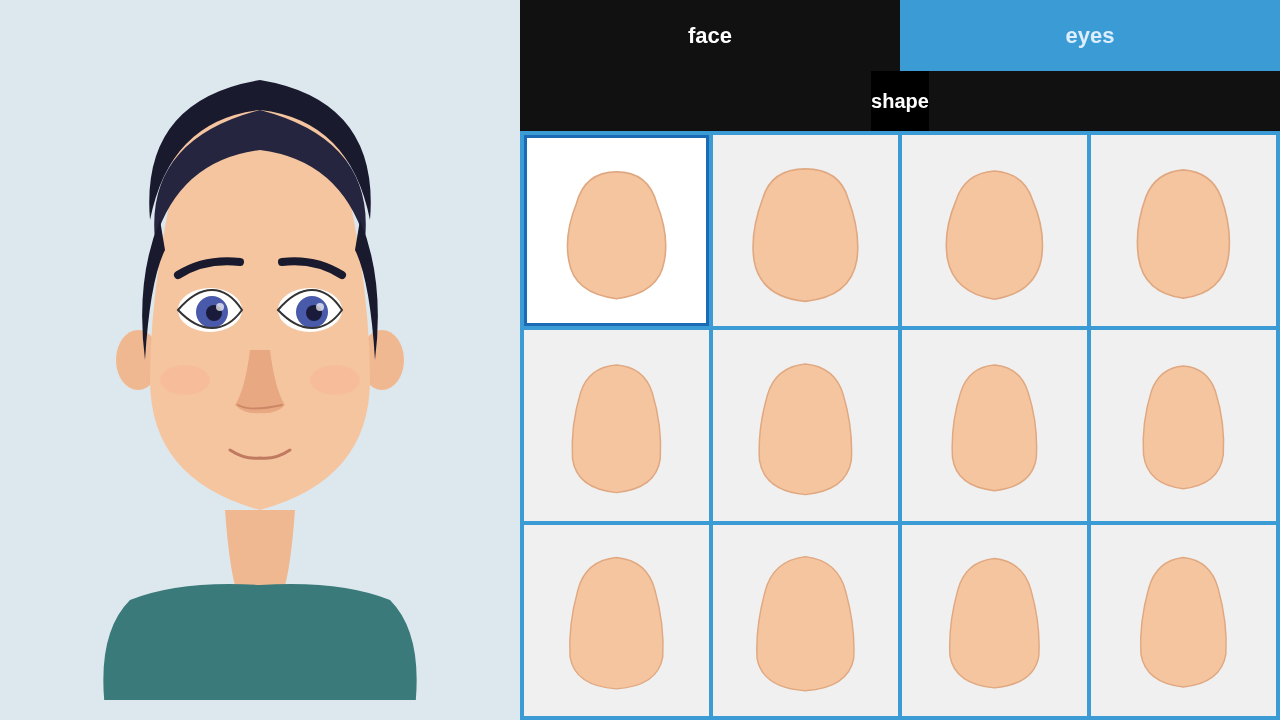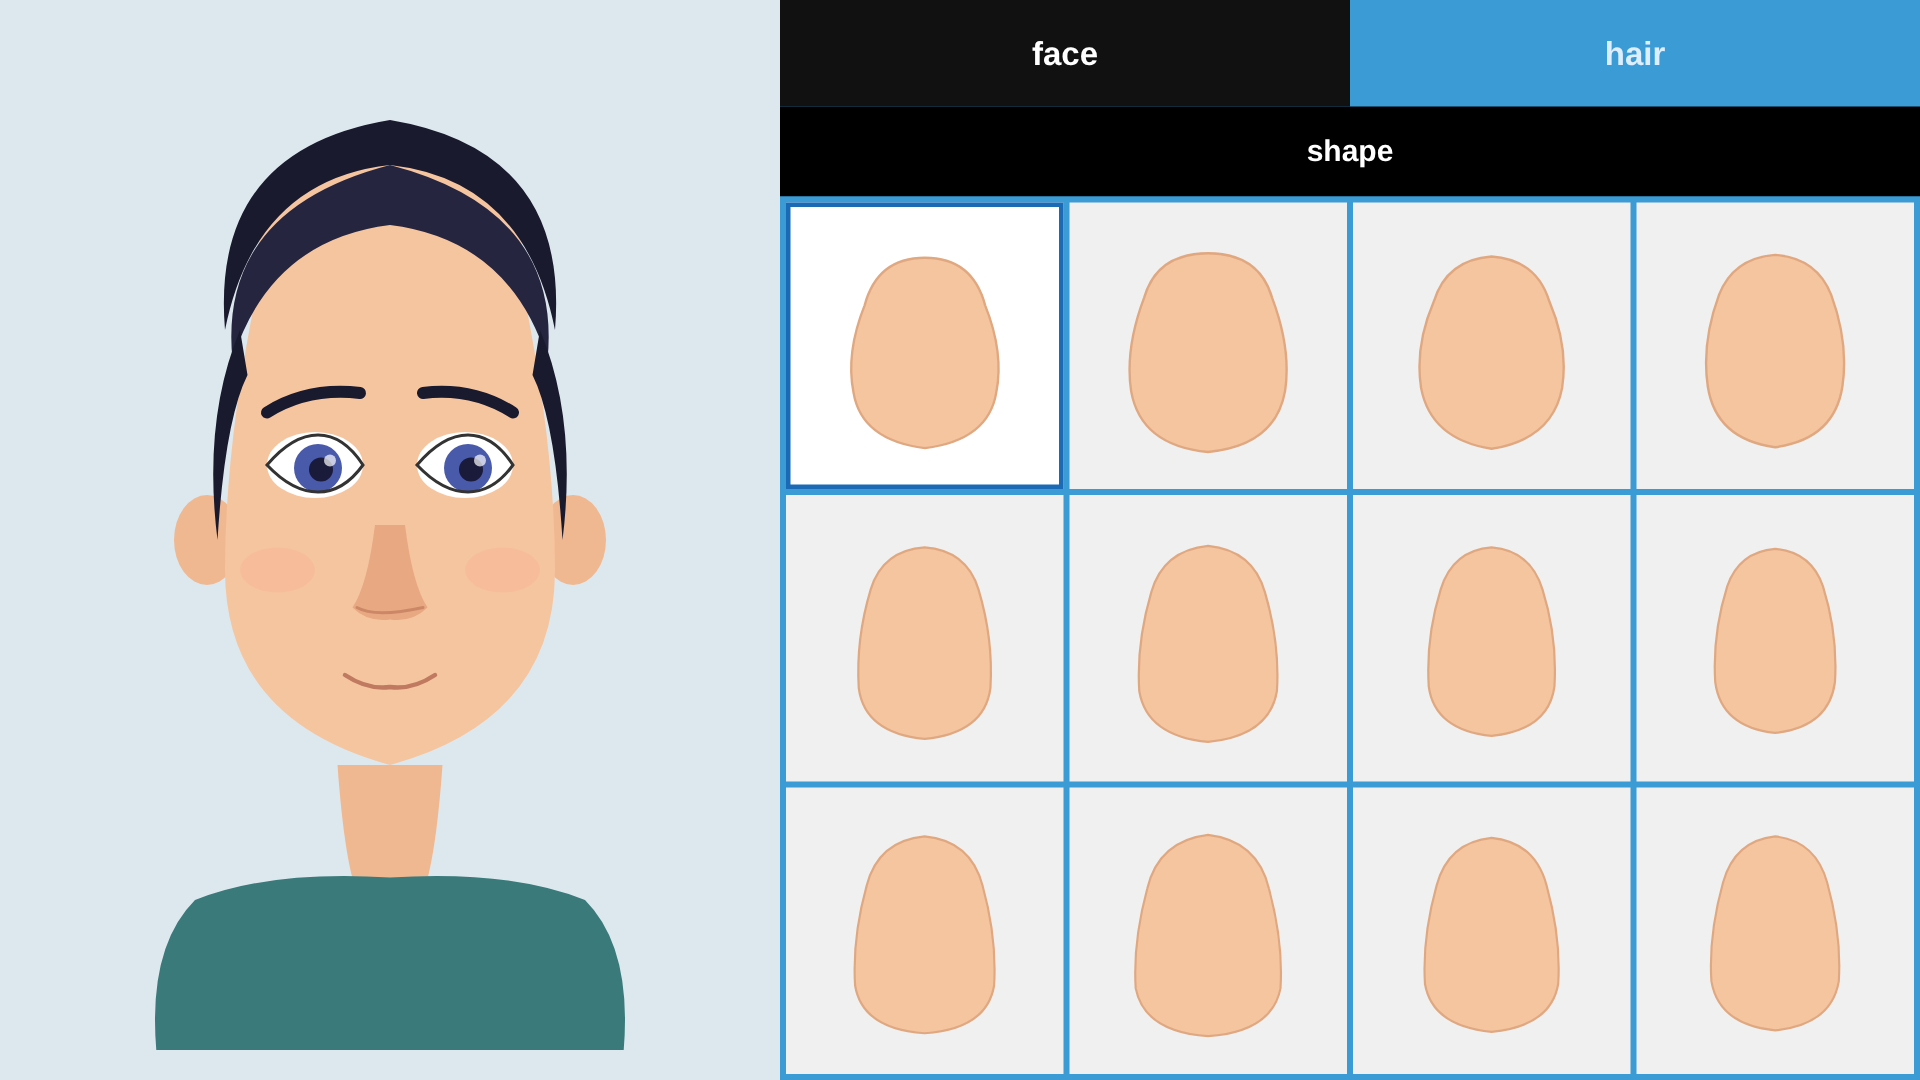--- a/index.html
+++ b/index.html
@@ -56,20 +56,21 @@
       background: #111;
       color: #fff;
     }
 
     
     #sub-tabs {
       display: flex;
       background: #111;
       height: 60px;
       align-items: center;
+      flex-direction: column;
     }
 
     .sub-tab {
       flex: 1;
       height: 100%;
       display: flex;
       align-items: center;
       justify-content: center;
       font-size: 20px;
       font-weight: 600;
@@ -174,21 +175,21 @@
 
     <ellipse cx="155" cy="360" rx="25" ry="15" fill="rgba(255,160,130,0.2)"></ellipse>
     <ellipse cx="305" cy="360" rx="25" ry="15" fill="rgba(255,160,130,0.2)"></ellipse>
   </svg>
 </div>
 
 <div id="right-panel">
 
   <div id="top-tabs">
     <div class="top-tab active">face</div>
-    <div class="top-tab">hair</div>
+    <div class="top-tab">eyes</div>
   </div>
 
   <div id="sub-tabs">
     <div class="sub-tab active">shape</div>
   </div>
 
   <div id="face-grid">
 
     <div class="face-cell selected">
       <svg class="face-svg" viewBox="0 0 120 140" xmlns="http://www.w3.org/2000/svg">

